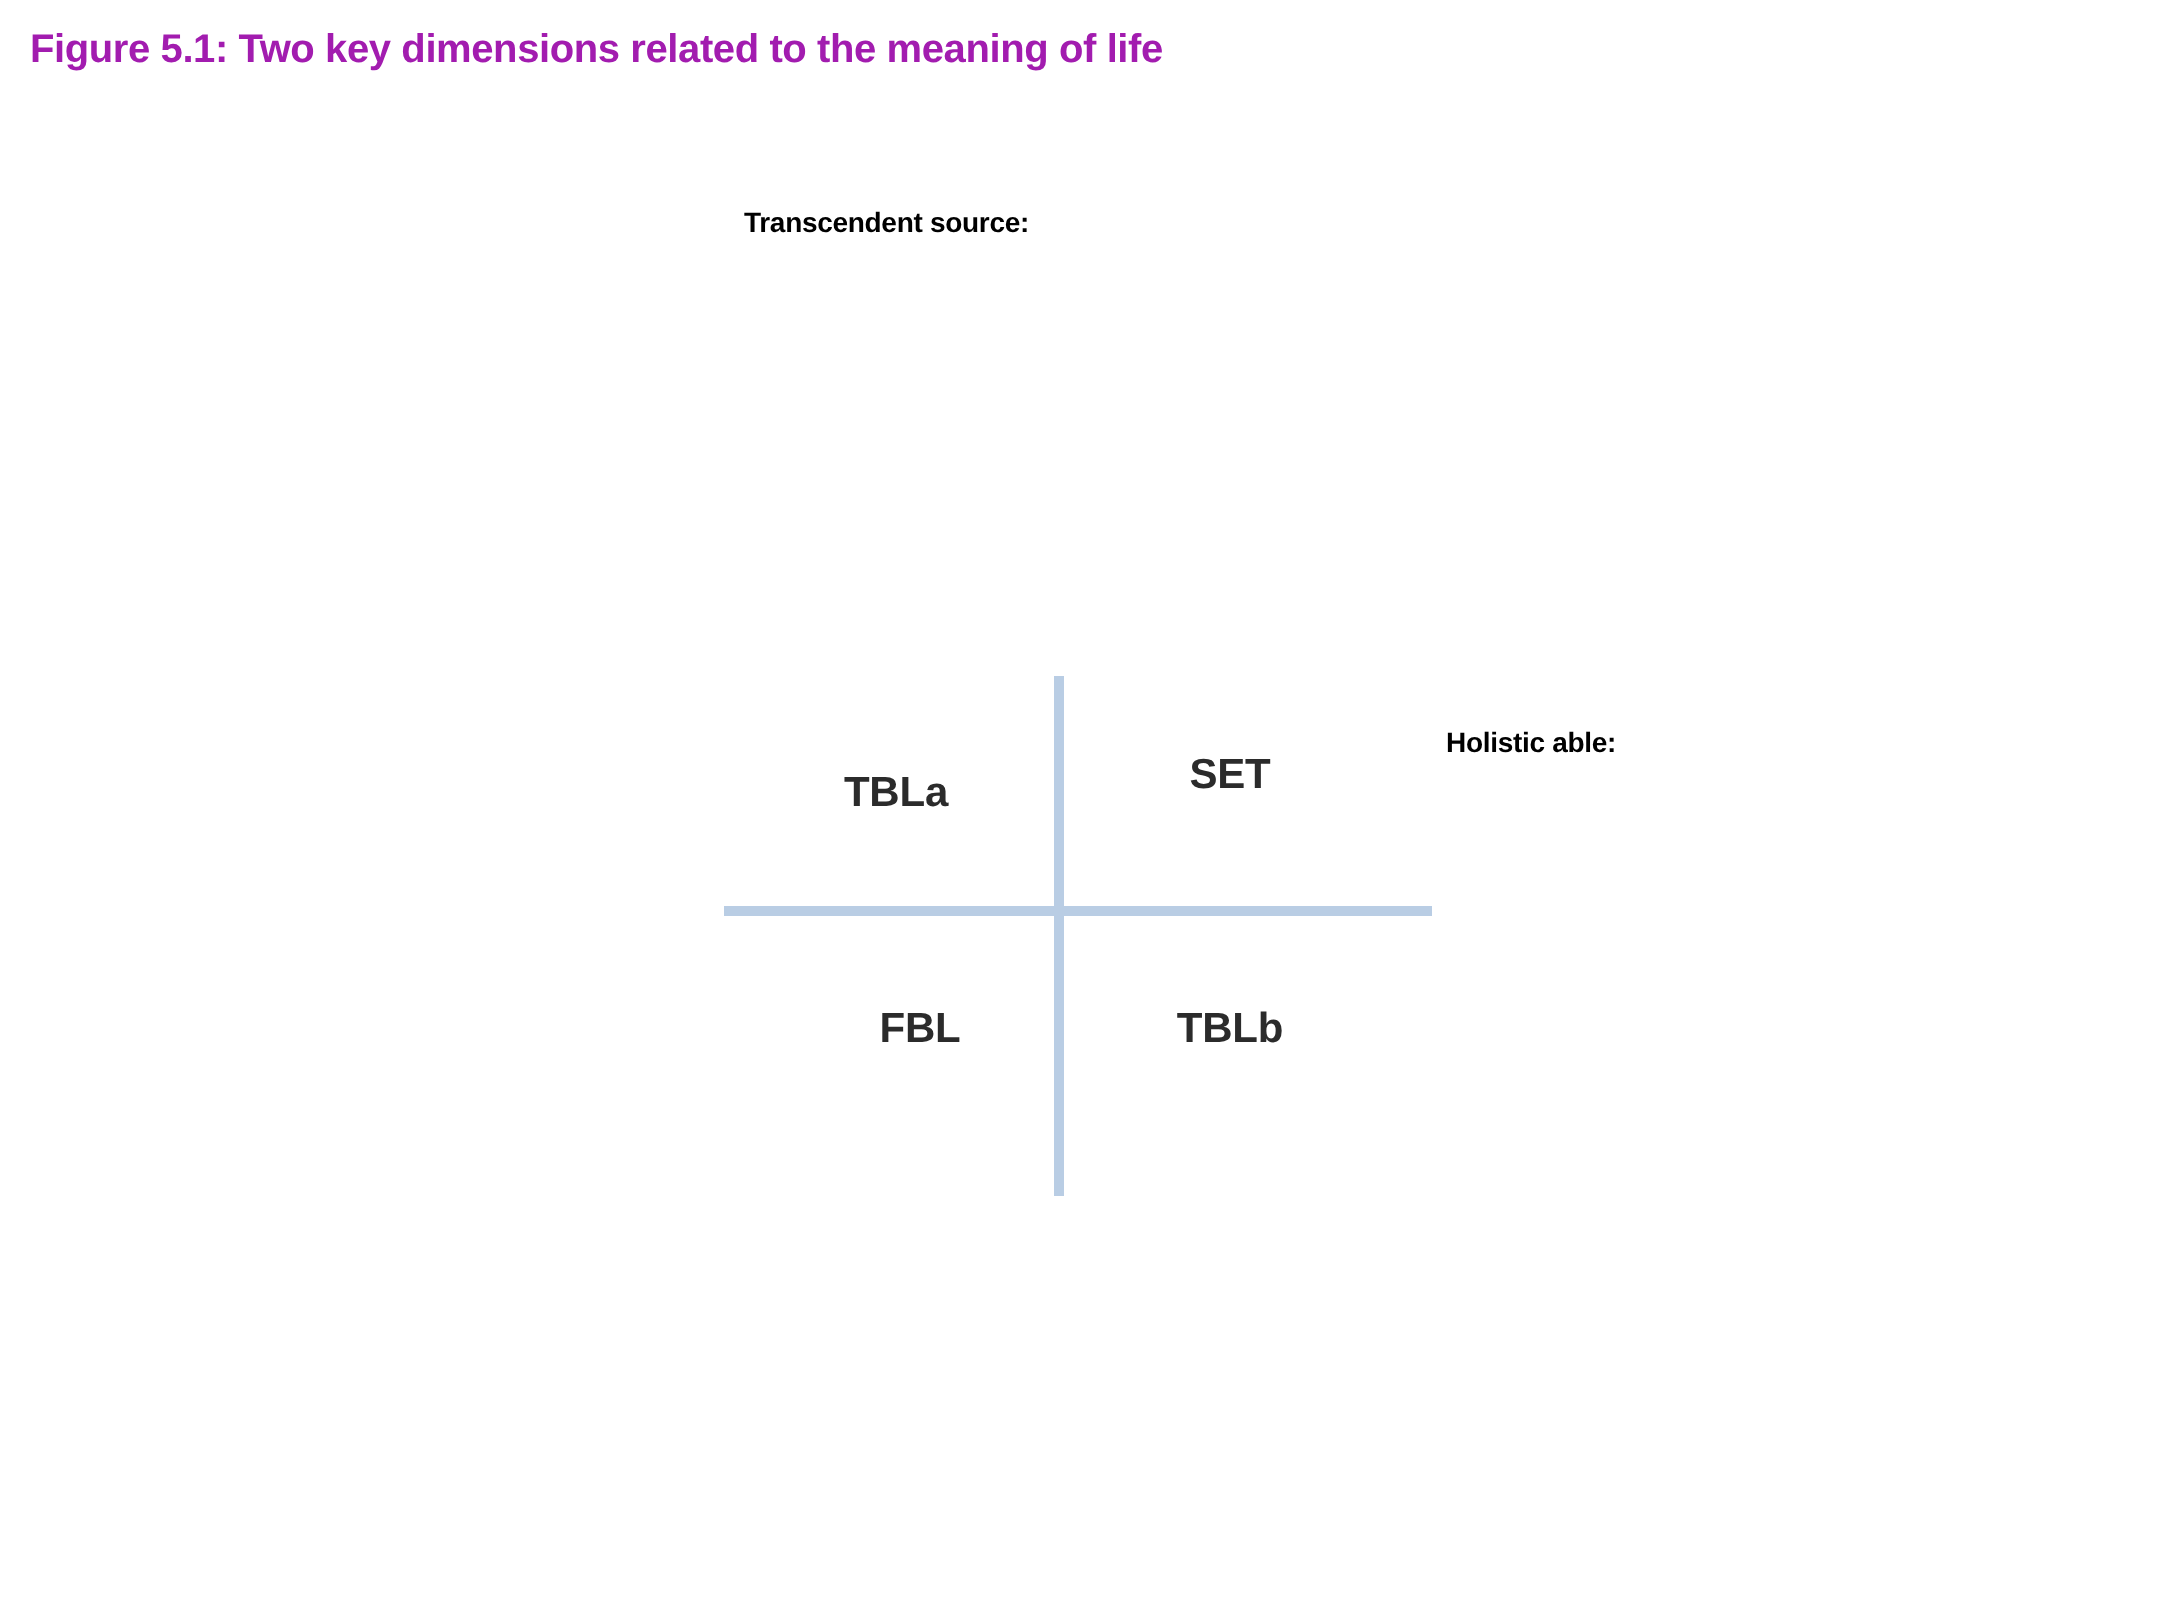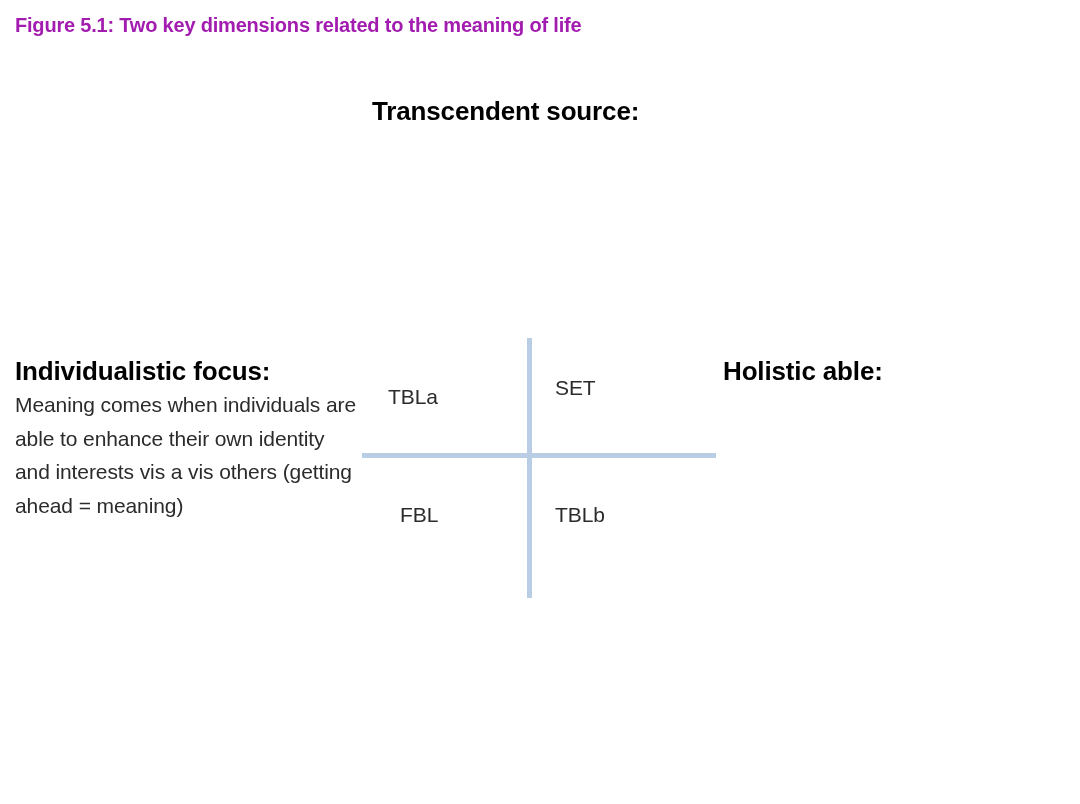--- a/index.html
+++ b/index.html
@@ -30,21 +30,21 @@
     letter-spacing: -0.2px;
     color: #a21caf;
     white-space: nowrap;
   }
 
   
   .text-block {
     position: absolute;
   }
   .block-heading {
-    font-size: 26px;
+    font-size: 14px;
     font-weight: bold;
     color: #000000;
     letter-spacing: -0.15px;
     line-height: 34px;
     margin: 0 0 0 0;
   }
   .block-body {
     font-size: 21px;
     font-weight: normal;
     color: #2b2b2b;
@@ -76,42 +76,40 @@
     height: 5px;
     background: #b9cde4;
   }
 
   
   .quadrant-label {
     position: absolute;
     font-size: 21px;
     color: #2b2b2b;
     letter-spacing: -0.1px;
+    text-align: center;
     width: 120px;
+    font-weight: bold;
   }
   #quadrant-tbla { left: 388px; top: 385px; }
   #quadrant-set  { left: 555px; top: 376px; }
   #quadrant-fbl  { left: 400px; top: 503px; }
   #quadrant-tblb { left: 555px; top: 503px; }
 </style>
 </head>
 <body>
 
 <div id="figure-root">
 
   <div class="figure-title">Figure 5.1: Two key dimensions related to the meaning of life</div>
 
   <div class="text-block" id="block-top">
     <div class="block-heading">Transcendent source:</div>
   </div>
 
-  <div class="text-block" id="block-left">
-    <div class="block-heading">Individualistic focus:</div>
-    <div class="block-body">Meaning comes when individuals are able to enhance their own identity and interests vis a vis others (getting ahead = meaning)</div>
-  </div>
 
   <div class="text-block" id="block-right">
     <div class="block-heading">Holistic able:</div>
   </div>
 
   <div class="text-block" id="block-bottom">
   </div>
 
   <div class="axis-vertical"></div>
   <div class="axis-horizontal"></div>

